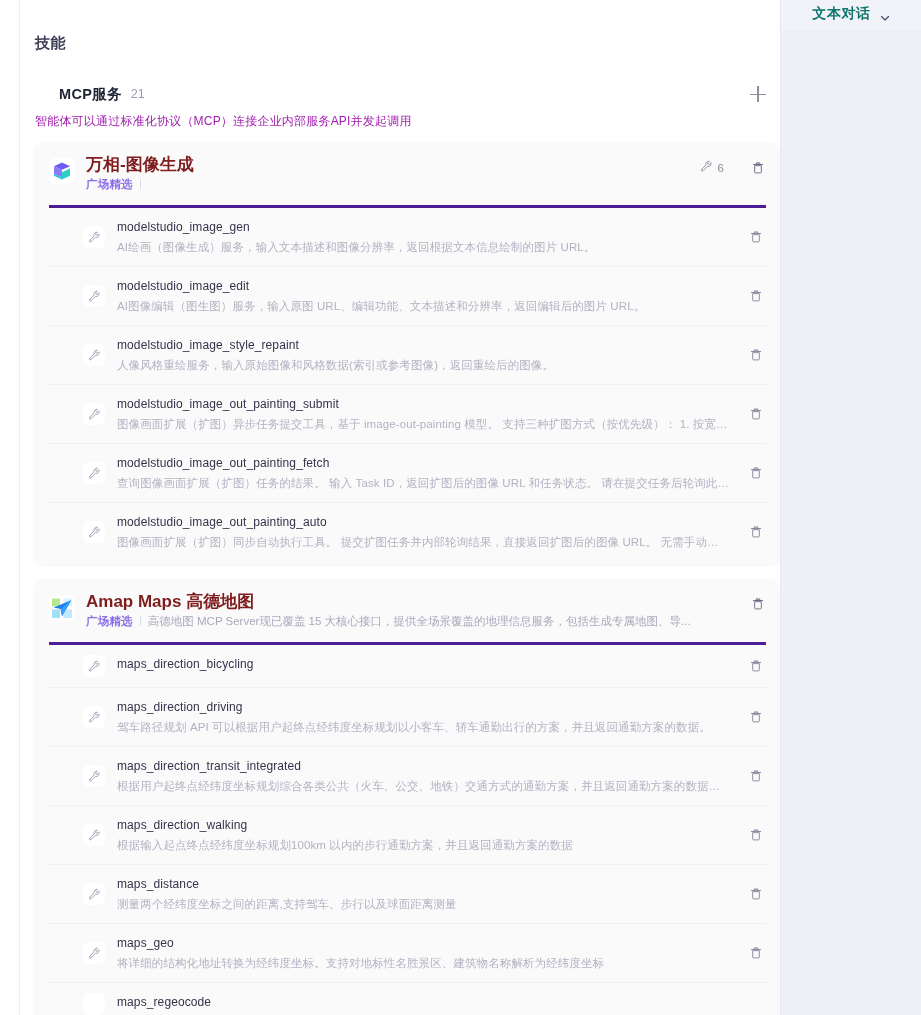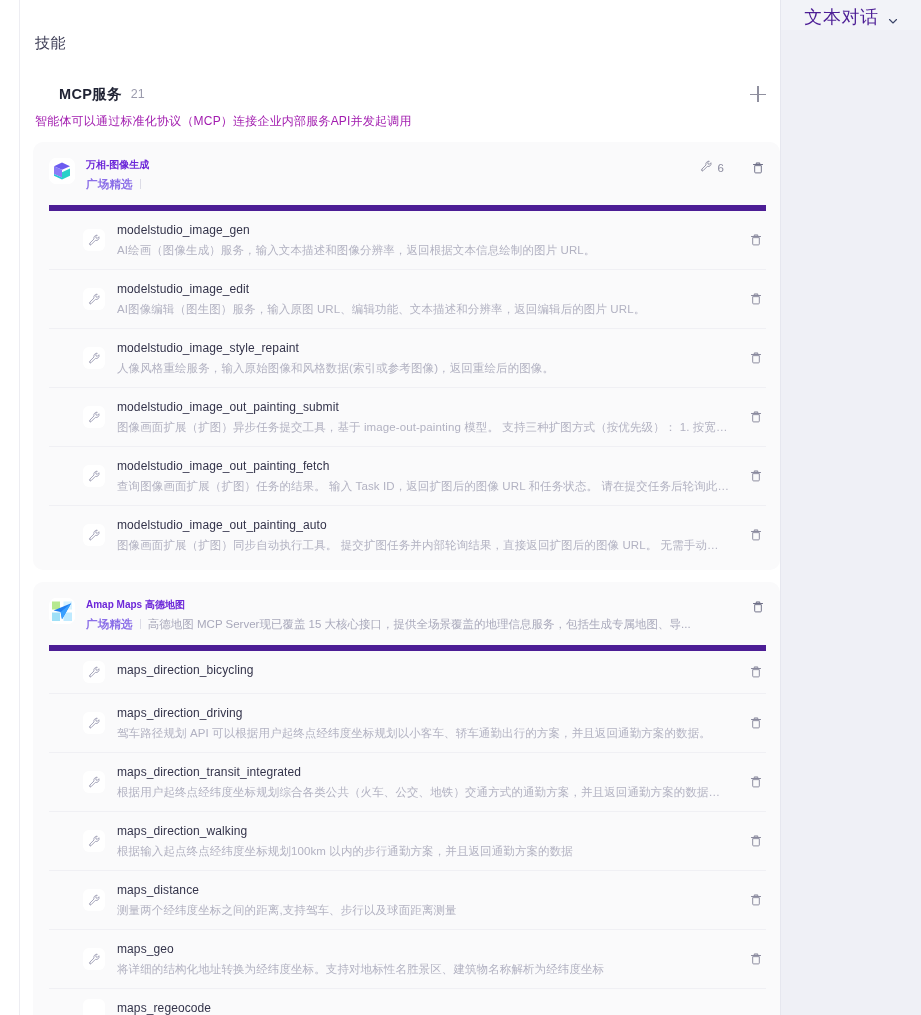--- a/index.html
+++ b/index.html
@@ -42,21 +42,21 @@
   }
 
   .main-inner {
     width: 747px;
     padding-top: 34px;
   }
 
   .section-title {
     font-size: 15px;
     color: #3d3d55;
-    font-weight: 400;
+    font-weight: 700;
     letter-spacing: .5px;
     margin-bottom: 31px;
     padding-left: 2px;
   }
 
   
   .block-head {
     display: flex;
     align-items: center;
     padding-left: 2px;
@@ -129,23 +129,23 @@
     justify-content: center;
   }
   .svc-icon svg { display: block; }
 
   .svc-texts {
     flex: 1 1 auto;
     min-width: 0;
     padding-right: 4px;
   }
   .svc-name {
-    font-size: 10px;
+    font-size: 17px;
     font-weight: 700;
-    color: #6d28d9;
+    color: #7f1d1d;
     line-height: 17px;
     margin-bottom: 3px;
   }
   .svc-sub {
     display: flex;
     align-items: center;
     font-size: 11.5px;
     line-height: 16px;
     color: #a9a9bb;
     white-space: nowrap;
@@ -201,21 +201,21 @@
   
   .tool-list { padding: 0 14px 0 16px; }
 
   .tool-row {
     display: flex;
     align-items: flex-start;
     padding: 11px 0 11px 34px;
     position: relative;
     border-top: 1px solid #f0f0f4;
   }
-  .tool-row:first-child { border-top: 6px solid #4c1d95; justify-content: space-between; }
+  .tool-row:first-child { border-top: 3px solid #4c1d95; justify-content: space-between; }
 
   .tool-ico {
     position: absolute;
     left: 34px;
     top: 50%;
     transform: translateY(-50%);
     width: 22px; height: 22px;
     background: #ffffff;
     border-radius: 6px;
     display: flex; align-items: center; justify-content: center;
@@ -259,23 +259,23 @@
     position: relative;
   }
   .right-panel-head {
     display: flex;
     align-items: center;
     justify-content: center;
     padding-top: 5px;
     cursor: pointer;
   }
   .right-panel-title {
-    font-size: 18px;
-    color: #4c1d95;
-    font-weight: 400;
+    font-size: 14px;
+    color: #0f766e;
+    font-weight: 700;
     letter-spacing: .6px;
   }
   .chev {
     margin-left: 9px;
     width: 10px; height: 10px;
     display: inline-block;
   }
   .right-panel-body {
     position: absolute;
     top: 30px; left: 0; right: 0; bottom: 0;

